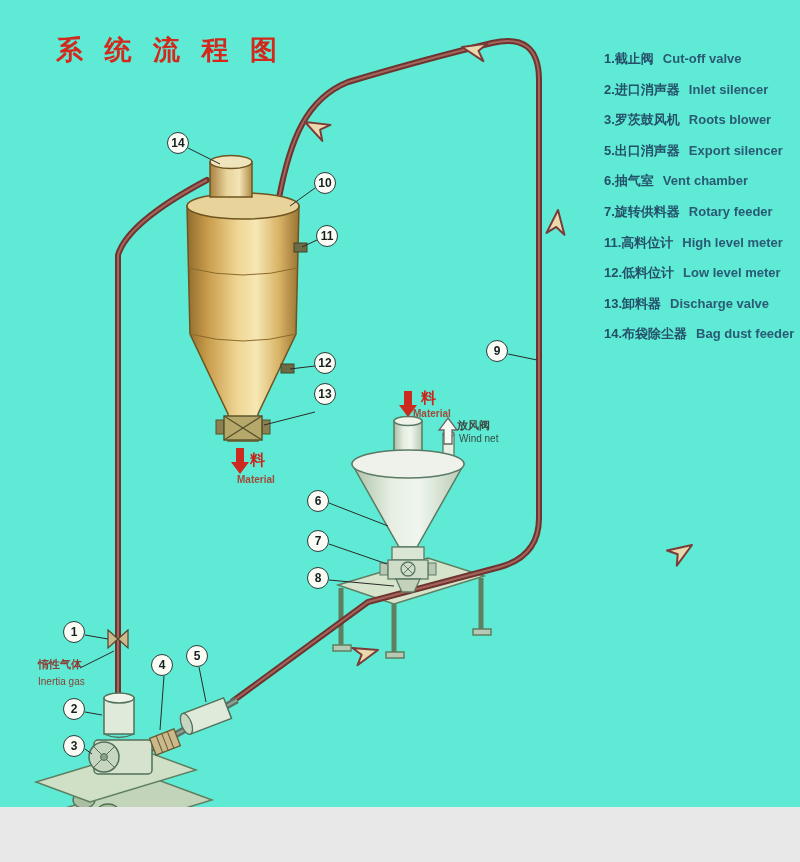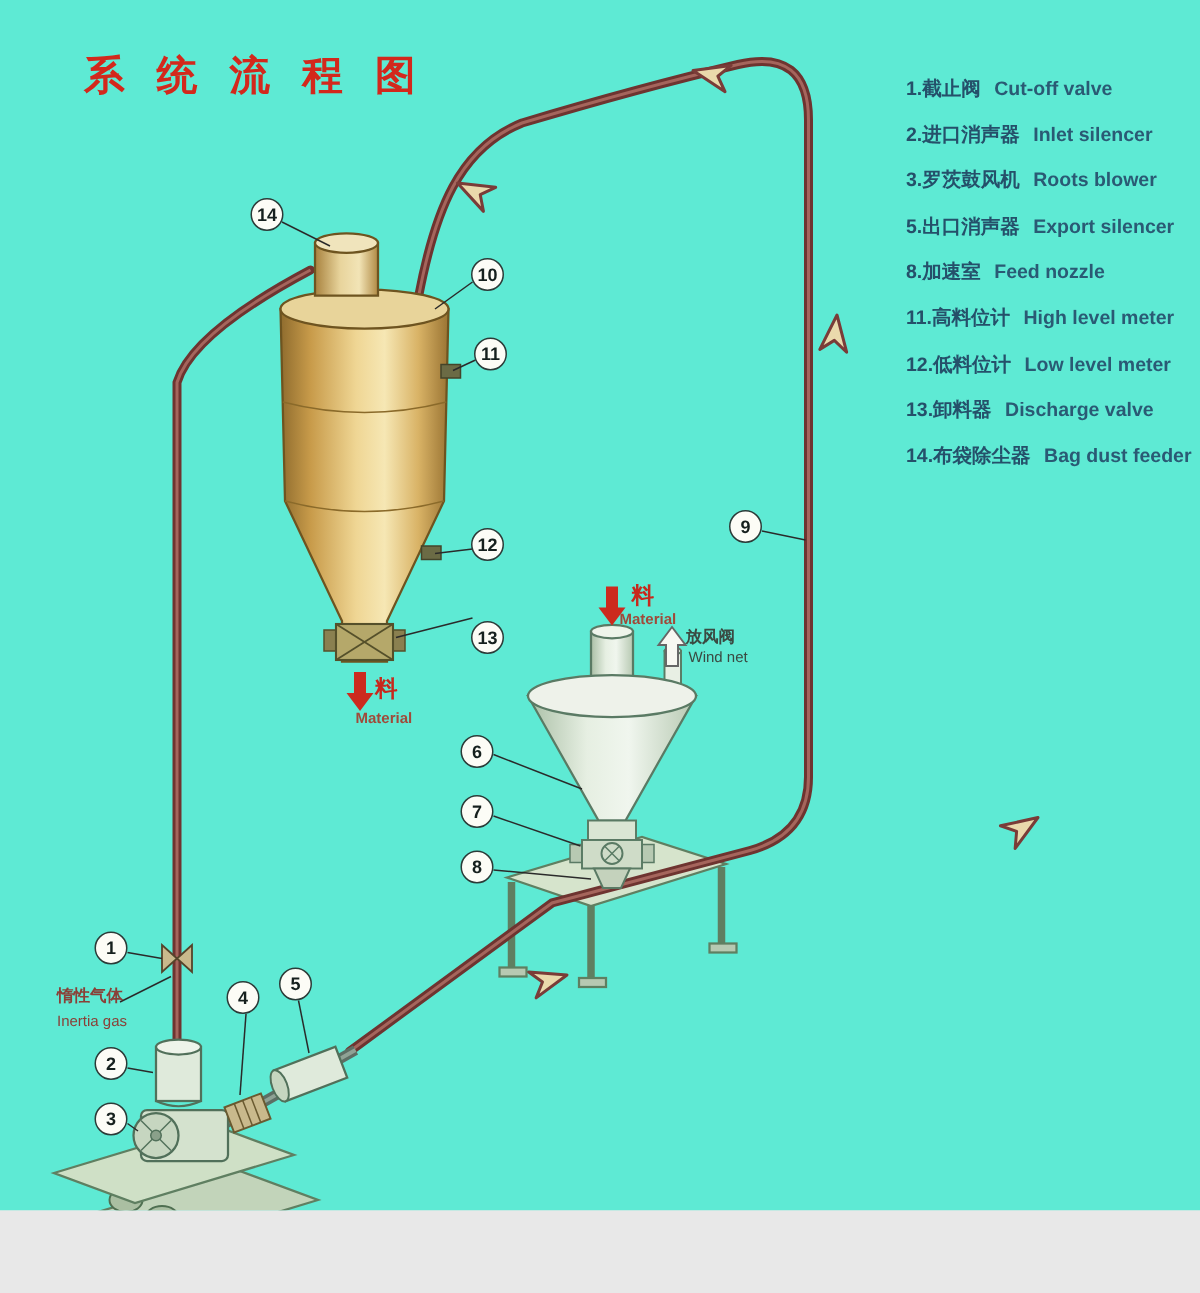--- a/index.html
+++ b/index.html
@@ -224,32 +224,33 @@
     </g>
   </svg>
 
   <div class="title-zh">系 统 流 程 图</div>
 
   <ul class="legend">
     <li><span>1.截止阀</span><span class="en">Cut-off valve</span></li>
     <li><span>2.进口消声器</span><span class="en">Inlet silencer</span></li>
     <li><span>3.罗茨鼓风机</span><span class="en">Roots blower</span></li>
     <li><span>5.出口消声器</span><span class="en">Export silencer</span></li>
-    <li><span>8.加速室</span><span class="en">Feed nozzle</span></li>
+    <li><span>6.抽气室</span><span class="en">Vent chamber</span></li>
+    <li><span>7.旋转供料器</span><span class="en">Rotary feeder</span></li>
     <li><span>11.高料位计</span><span class="en">High level meter</span></li>
     <li><span>12.低料位计</span><span class="en">Low level meter</span></li>
     <li><span>13.卸料器</span><span class="en">Discharge valve</span></li>
     <li><span>14.布袋除尘器</span><span class="en">Bag dust feeder</span></li>
   </ul>
 
   <div class="callout" style="left:167px;top:132px">14</div>
   <div class="callout" style="left:314px;top:172px">10</div>
   <div class="callout" style="left:316px;top:225px">11</div>
   <div class="callout" style="left:314px;top:352px">12</div>
-  <div class="callout" style="left:314px;top:414px">13</div>
+  <div class="callout" style="left:314px;top:383px">13</div>
   <div class="callout" style="left:486px;top:340px">9</div>
   <div class="callout" style="left:307px;top:490px">6</div>
   <div class="callout" style="left:307px;top:530px">7</div>
   <div class="callout" style="left:307px;top:567px">8</div>
   <div class="callout" style="left:63px;top:621px">1</div>
   <div class="callout" style="left:63px;top:698px">2</div>
   <div class="callout" style="left:63px;top:735px">3</div>
   <div class="callout" style="left:151px;top:654px">4</div>
   <div class="callout" style="left:186px;top:645px">5</div>
 

